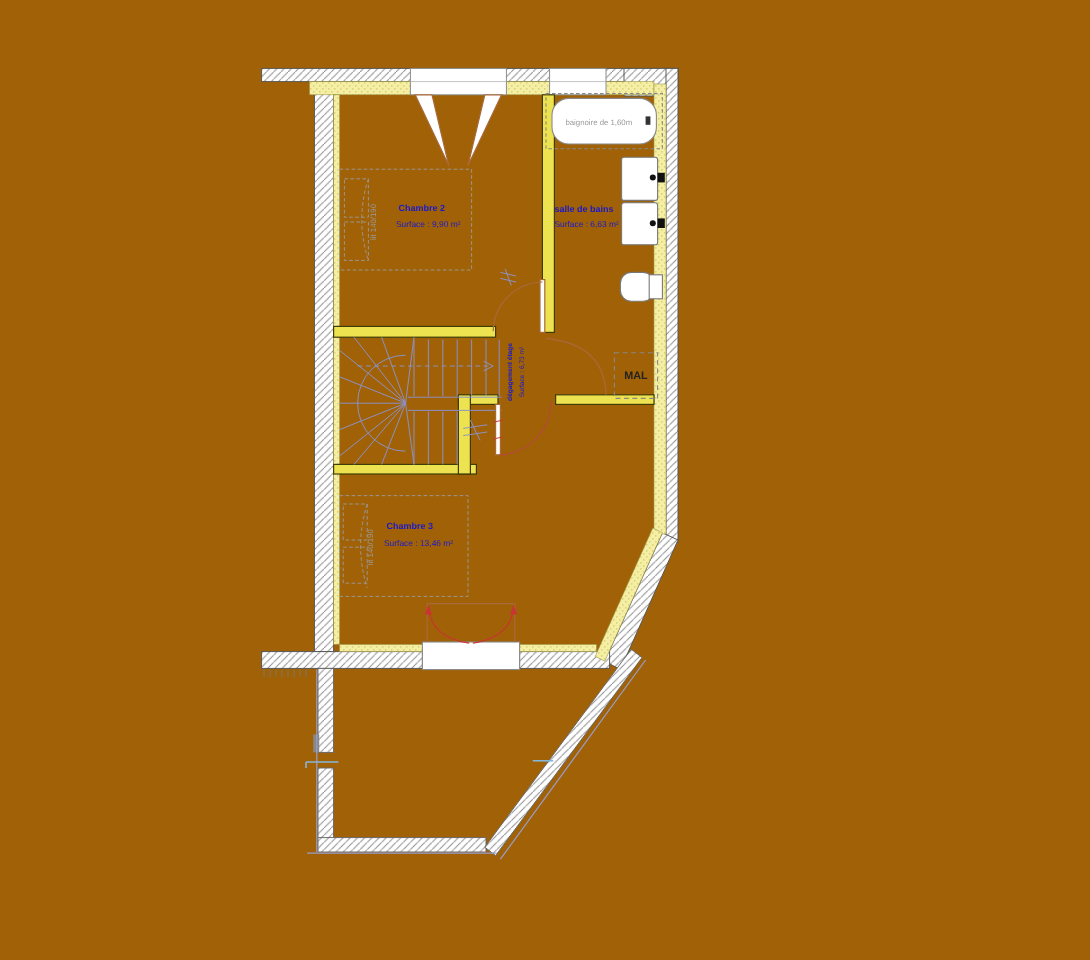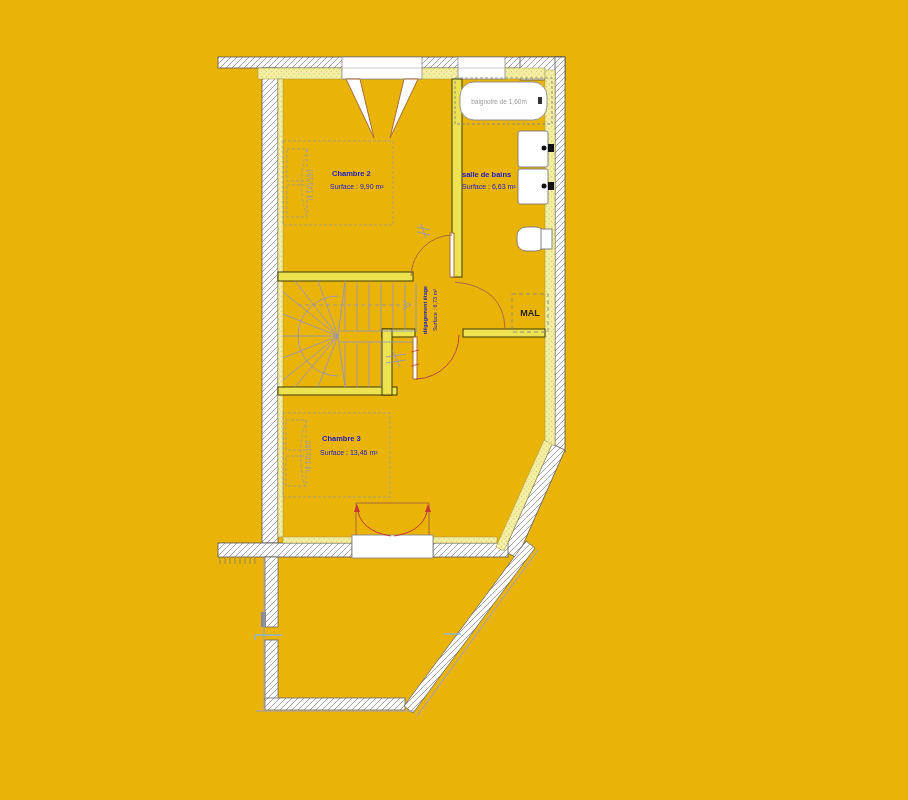--- a/index.html
+++ b/index.html
@@ -1,17 +1,17 @@
 <!DOCTYPE html>
 <html><head>
 <meta charset="utf-8">
 <style>
   html,body{margin:0;padding:0;background:#ffffff;}
   body{width:908px;height:800px;overflow:hidden;font-family:"Liberation Sans",sans-serif;}
-  .canvas{position:relative;width:908px;height:800px;background:#eab308;}
+  .canvas{position:relative;width:908px;height:800px;background:#a16207;}
   svg{position:absolute;left:0;top:0;}
   text{font-family:"Liberation Sans",sans-serif;}
   .room-name{font-weight:bold;font-size:7.5px;fill:#1a1aca;}
   .room-surface{font-size:7px;fill:#1a1aca;}
   .room-name-sm{font-weight:bold;font-size:5.5px;fill:#1a1aca;}
   .room-surface-sm{font-size:5.5px;fill:#1a1aca;}
   .gray-label{font-size:6.5px;fill:#9a9a9a;}
   .dark-label{font-weight:bold;font-size:9px;fill:#222;}
 </style>
 </head>

